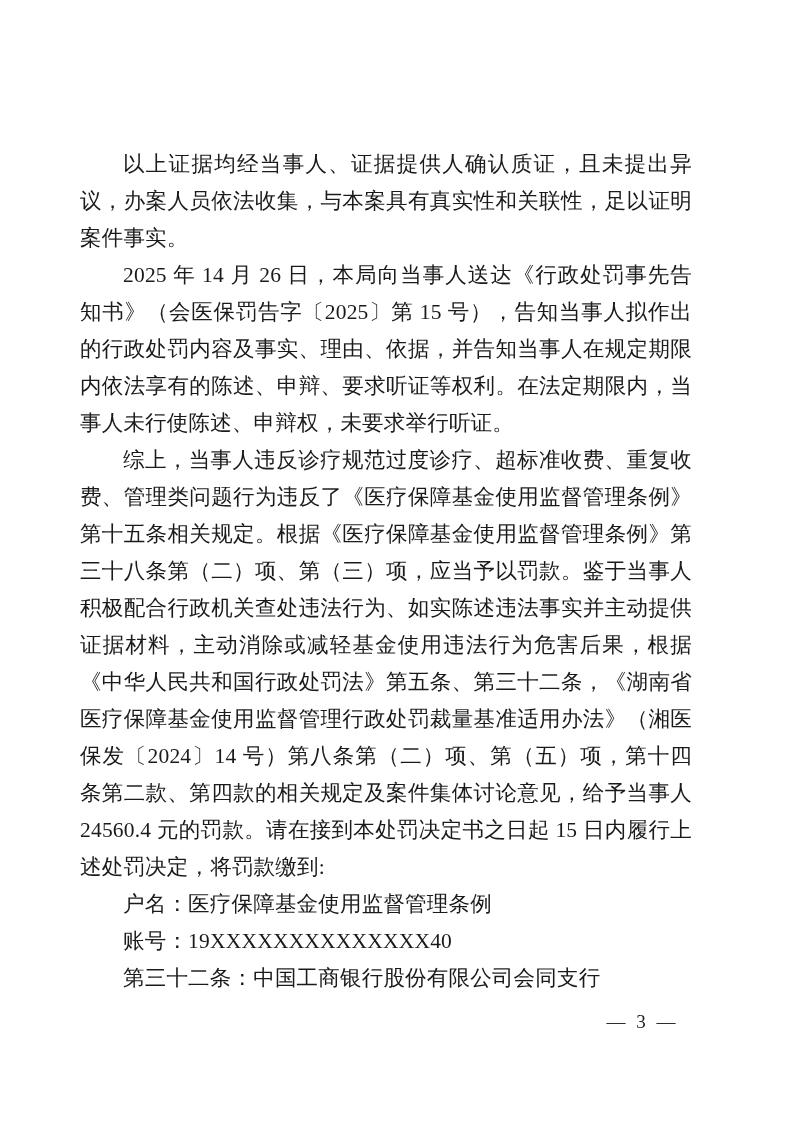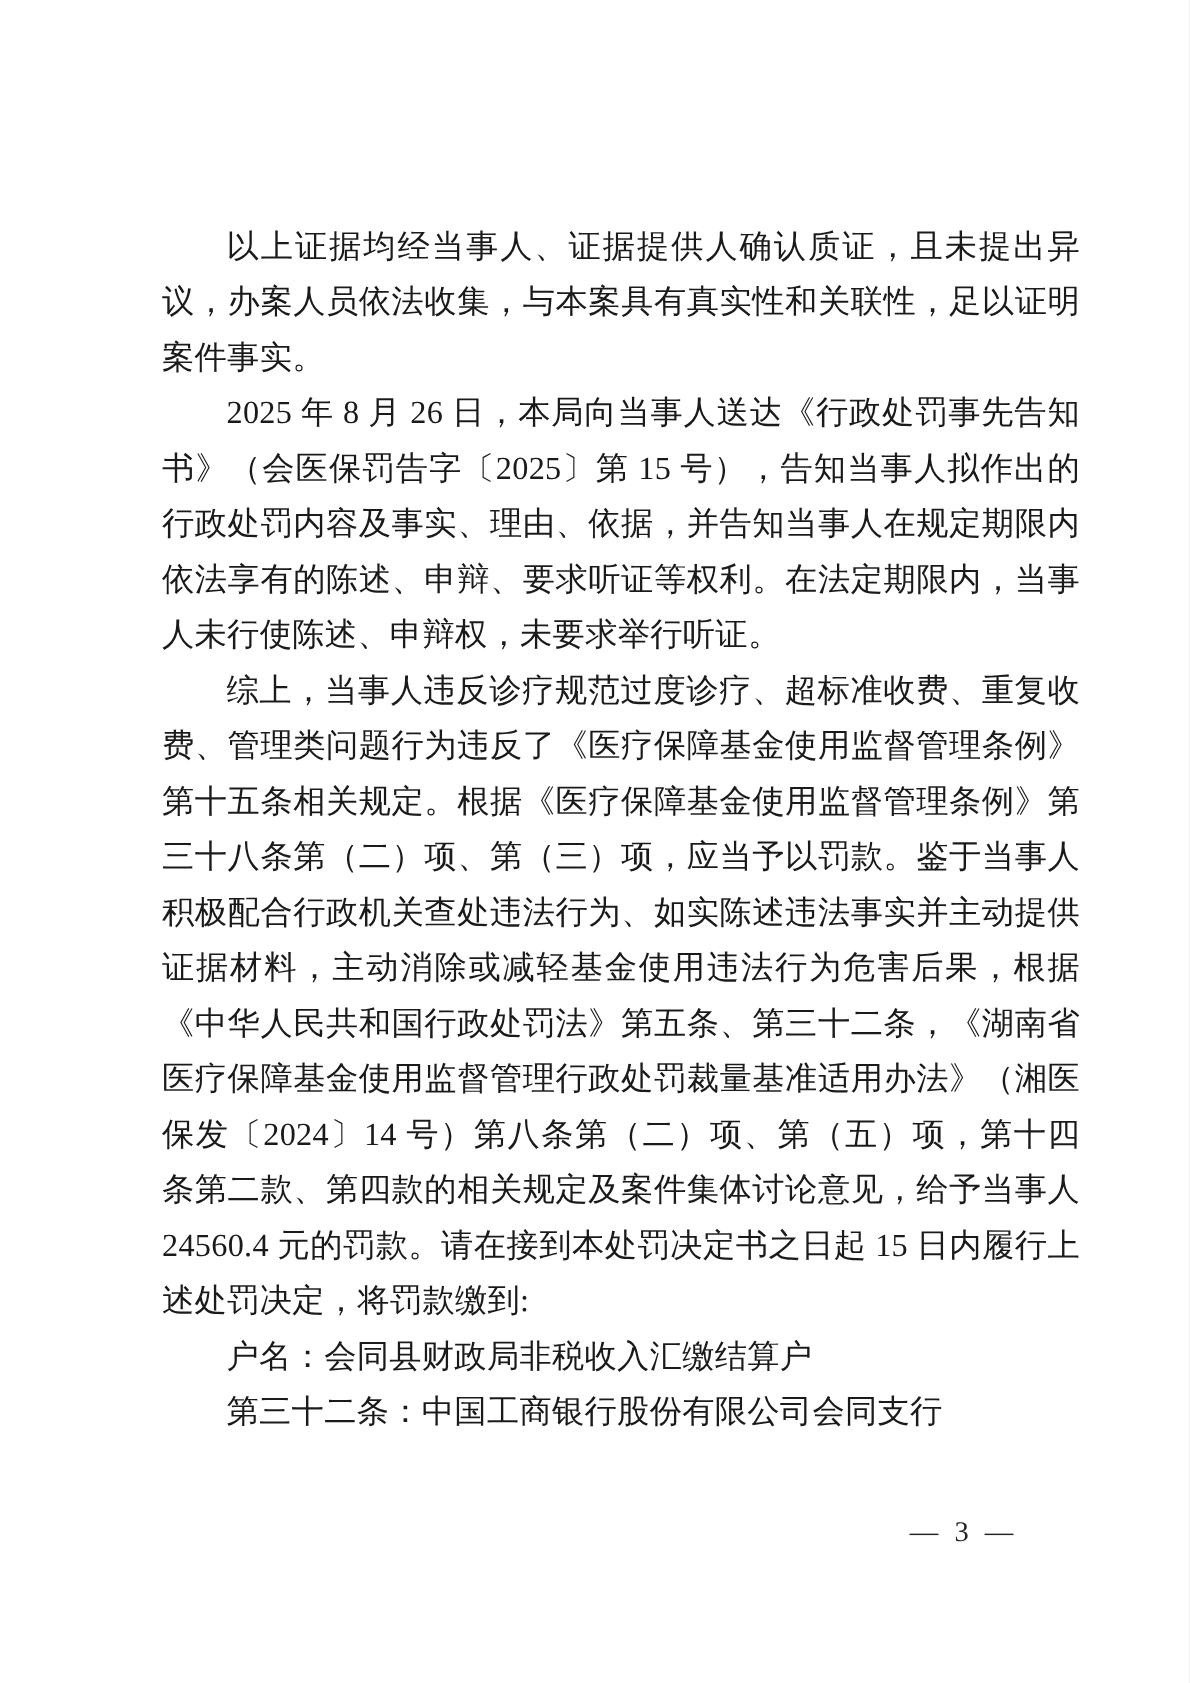--- a/index.html
+++ b/index.html
@@ -12,21 +12,21 @@
     width: 793px;
     height: 1122px;
     margin: 0 auto;
     background: #ffffff;
     overflow: hidden;
     font-family: "Liberation Serif", "DejaVu Serif", serif;
     color: #1a1a1a;
   }
   .content {
     position: absolute;
-    left: 108px;
+    left: 80px;
     top: 146px;
     width: 612px;
     font-size: 21.5px;
     line-height: 37px;
     letter-spacing: 0.2px;
     text-align: justify;
     text-justify: inter-ideograph;
   }
   .para {
     margin: 0;
@@ -47,19 +47,20 @@
     letter-spacing: 3px;
     color: #222222;
   }
 </style>
 </head>
 <body>
 
 <div class="page">
   <div class="content">
     <p class="para">以上证据均经当事人、证据提供人确认质证，且未提出异议，办案人员依法收集，与本案具有真实性和关联性，足以证明案件事实。</p>
-    <p class="para">2025 年 8 月 26 日，本局向当事人送达《行政处罚事先告知书》（会医保罚告字〔2025〕第 15 号），告知当事人拟作出的行政处罚内容及事实、理由、依据，并告知当事人在规定期限内依法享有的陈述、申辩、要求听证等权利。在法定期限内，当事人未行使陈述、申辩权，未要求举行听证。</p>
+    <p class="para">2025 年 14 月 26 日，本局向当事人送达《行政处罚事先告知书》（会医保罚告字〔2025〕第 15 号），告知当事人拟作出的行政处罚内容及事实、理由、依据，并告知当事人在规定期限内依法享有的陈述、申辩、要求听证等权利。在法定期限内，当事人未行使陈述、申辩权，未要求举行听证。</p>
     <p class="para">综上，当事人违反诊疗规范过度诊疗、超标准收费、重复收费、管理类问题行为违反了《医疗保障基金使用监督管理条例》第十五条相关规定。根据《医疗保障基金使用监督管理条例》第三十八条第（二）项、第（三）项，应当予以罚款。鉴于当事人积极配合行政机关查处违法行为、如实陈述违法事实并主动提供证据材料，主动消除或减轻基金使用违法行为危害后果，根据《中华人民共和国行政处罚法》第五条、第三十二条，《湖南省医疗保障基金使用监督管理行政处罚裁量基准适用办法》（湘医保发〔2024〕14 号）第八条第（二）项、第（五）项，第十四条第二款、第四款的相关规定及案件集体讨论意见，给予当事人 24560.4 元的罚款。请在接到本处罚决定书之日起 15 日内履行上述处罚决定，将罚款缴到:</p>
-    <p class="para payment-line">户名：会同县财政局非税收入汇缴结算户</p>
+    <p class="para payment-line">户名：医疗保障基金使用监督管理条例</p>
+    <p class="para payment-line">账号：19XXXXXXXXXXXXXX40</p>
     <p class="para payment-line">第三十二条：中国工商银行股份有限公司会同支行</p>
   </div>
   <div class="footer">— 3 —</div>
 </div>
 
 </body></html>

